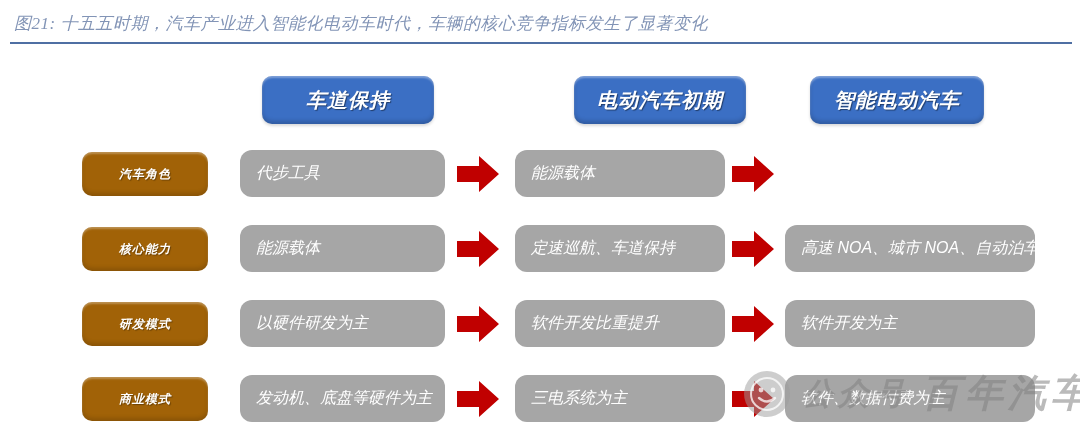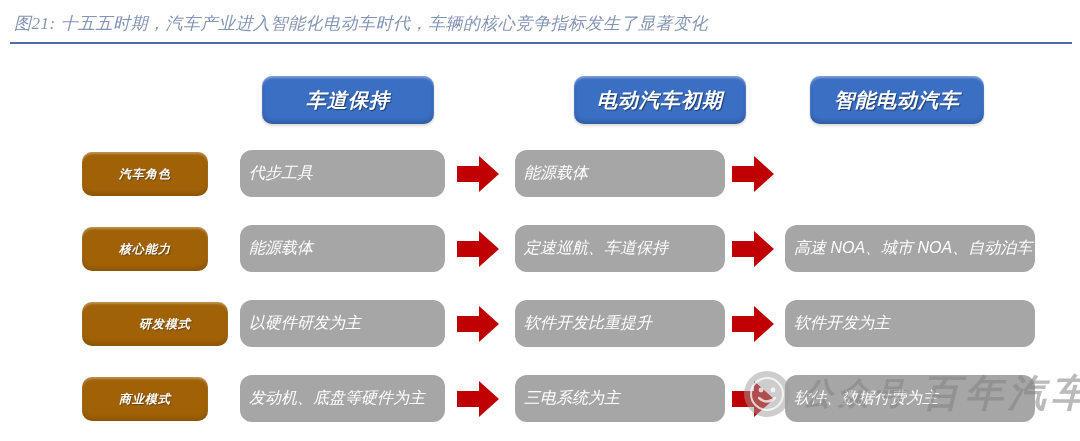--- a/index.html
+++ b/index.html
@@ -31,27 +31,27 @@
     position:absolute; left:82px; width:126px; height:44px; border-radius:10px;
     background:#a16207;
     box-shadow: inset 0 2px 2px rgba(255,255,255,0.3), inset 0 -3px 4px rgba(0,0,0,0.15);
     color:#ffffff; font-weight:bold; font-size:12px;
     display:flex; align-items:center; justify-content:center;
     text-shadow:1px 1px 1px rgba(0,0,0,0.35); letter-spacing:1px;
   }
   .cell {
     position:absolute; height:47px; border-radius:12px; background:#A6A6A6;
     color:#ffffff; font-size:16px; display:flex; align-items:center;
-    padding:0 9px; box-sizing:border-box; white-space:nowrap;
+    padding:0 16px; box-sizing:border-box; white-space:nowrap;
   }
   .c1 { left:240px; width:205px; }
   .c2 { left:515px; width:210px; }
   .c3 { left:785px; width:250px; }
   .r1 { top:150px; } .r2 { top:225px; } .r3 { top:300px; } .r4 { top:375px; }
-  .rl1 { top:152px; } .rl2 { top:227px; } .rl3 { top:302px;padding-left:20px; } .rl4 { top:377px; }
+  .rl1 { top:152px; } .rl2 { top:227px; } .rl3 { top:302px; } .rl4 { top:377px; }
   .arrow { position:absolute; width:42px; height:36px; }
   .a1 { left:457px; } .a2 { left:732px; }
   .ar1 { top:156px; } .ar2 { top:231px; } .ar3 { top:306px; } .ar4 { top:381px; }
   .watermark {
     position:absolute; left:744px; top:368px; display:flex; align-items:center;
     gap:12px; color:rgba(130,130,130,0.55); pointer-events:none; z-index:5;
   }
   .wm-icon {
     width:46px; height:46px; border-radius:50%;
     background:rgba(155,155,155,0.5); flex:0 0 auto;

